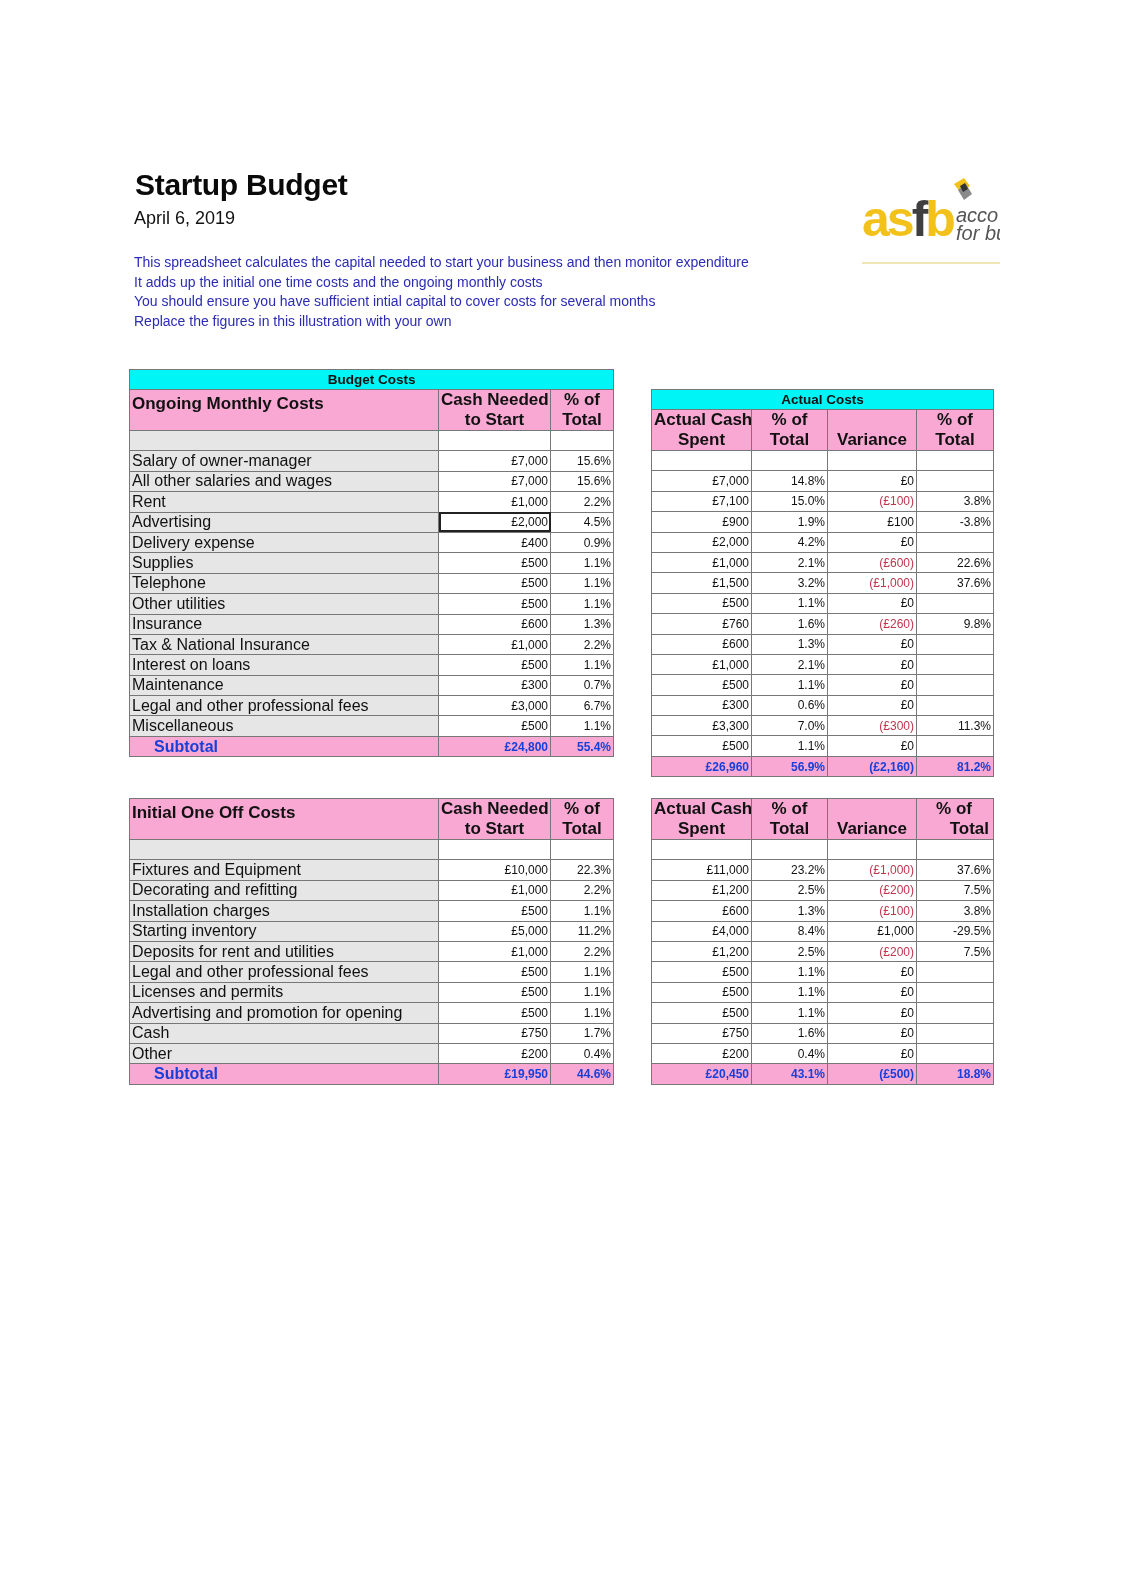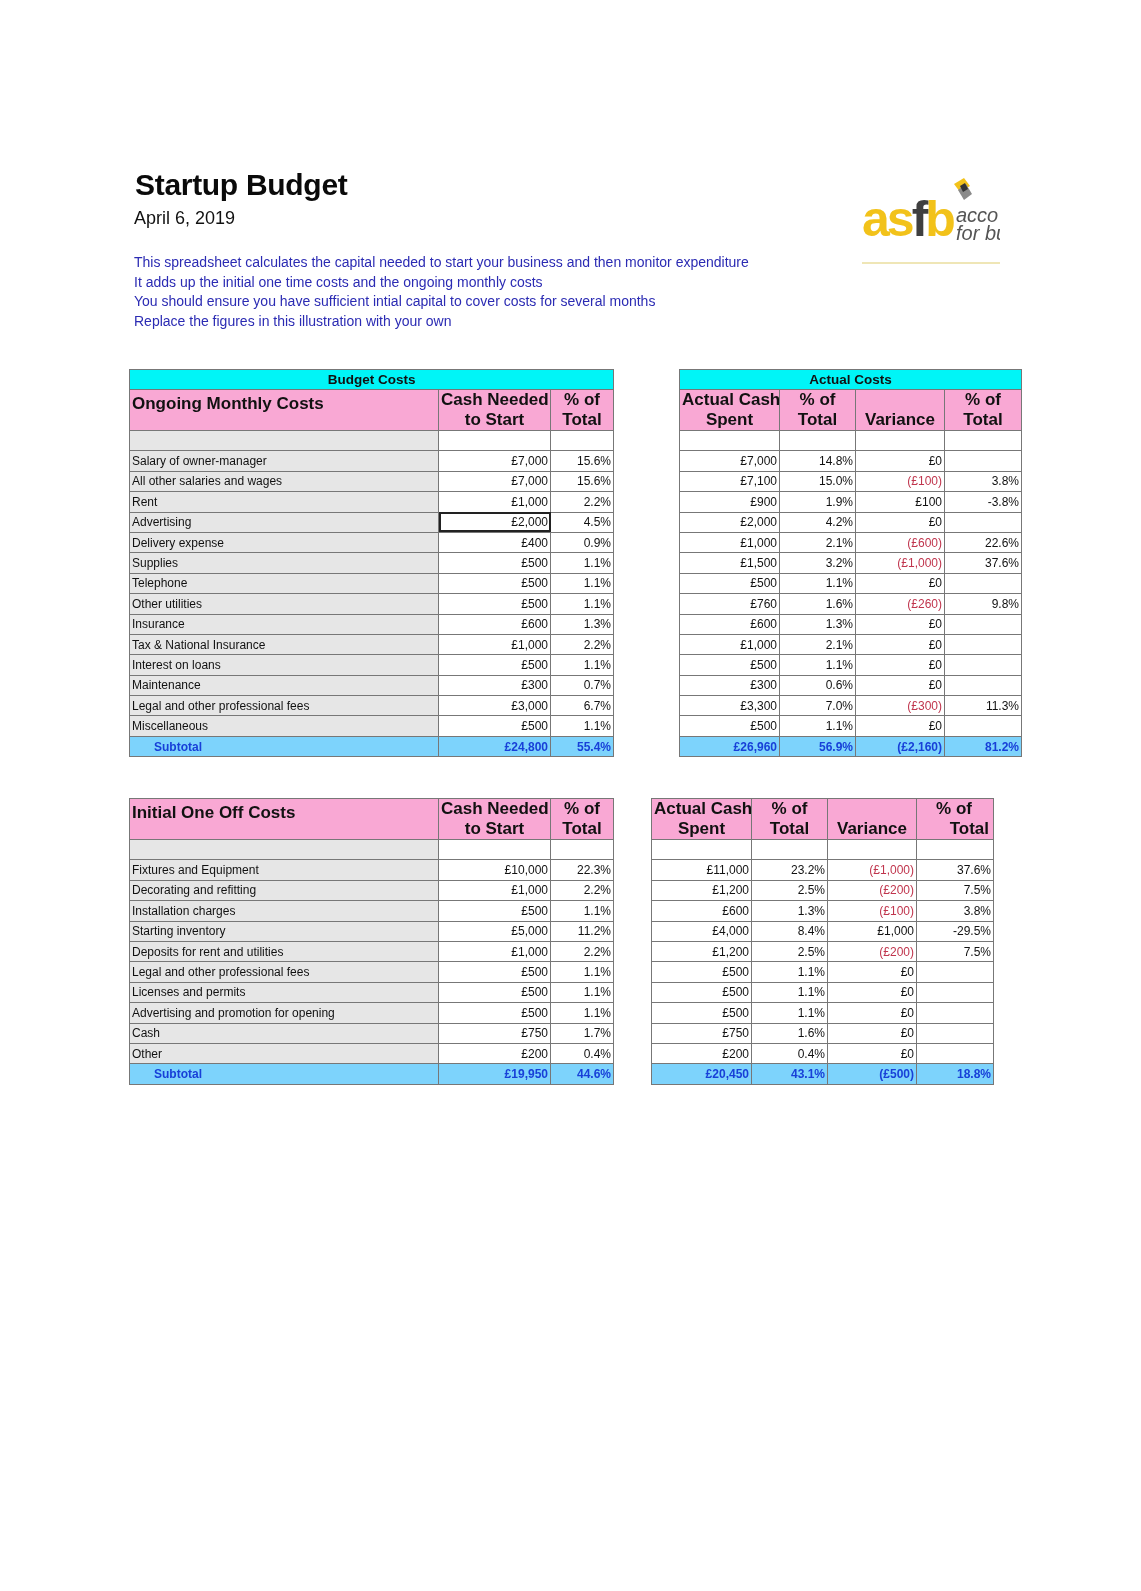--- a/index.html
+++ b/index.html
@@ -20,32 +20,32 @@
   .logo-line { position: absolute; left: 4px; top: 90px; width: 140px; height: 2px; background: #efe6b6; }
   .logo-addr { position: absolute; left: 4px; top: 106px; font-size: 10.5px; font-style: italic; color: #6a6a6a; line-height: 15px; white-space: nowrap; }
 
   
   table { position: absolute; border-collapse: collapse; table-layout: fixed; font-size: 12px; }
   td, th { border: 1px solid #777; height: 20.4px; padding: 0 2px; white-space: nowrap; overflow: hidden; font-weight: normal; }
   .band { background: #00f5f7; font-weight: bold; font-size: 13.5px; text-align: center; color: #111; height: 20px; }
   .hdr th { background: #f9a8d4; font-weight: bold; font-size: 17px; height: 41px; vertical-align: middle; line-height: 20px; text-align: center; }
   .hdr th.label { text-align: left; vertical-align: bottom; padding-bottom: 16px; }
   .hdr th.right-align { text-align: right; padding-right: 4px; }
-  td.label { background: #e6e6e6; text-align: left; font-size: 12px; }
+  td.label { background: #e6e6e6; text-align: left; font-size: 16px; }
   td.blank-label { background: #e6e6e6; }
   td.num { background: #fff; text-align: right; }
   td.blank { background: #fff; }
   td.neg { color: #c0354d; }
-  tr.subtotal td { background: #7dd3fc; color: #1840d8; font-weight: bold; }
+  tr.subtotal td { background: #f9a8d4; color: #1840d8; font-weight: bold; }
   tr.subtotal td.label { padding-left: 24px; text-align: left; }
   tr.blankrow td { height: 20.4px; }
   td.selected { outline: 2px solid #222; outline-offset: -2px; }
 
   #t-budget-monthly { left: 129px; top: 369px; width: 484px; }
-  #t-actual-monthly { left: 651px; top: 369px; width: 342px; margin-left: 28px; }
+  #t-actual-monthly { left: 651px; top: 389px; width: 342px; }
   #t-budget-oneoff  { left: 129px; top: 798px; width: 484px; }
   #t-actual-oneoff  { left: 651px; top: 798px; width: 342px; }
 </style>
 </head>
 <body>
 
 <div class="title">Startup Budget</div>
 <div class="date">April 6, 2019</div>
 <div class="intro">
   <div>This spreadsheet calculates the capital needed to start your business and then monitor expenditure</div>

